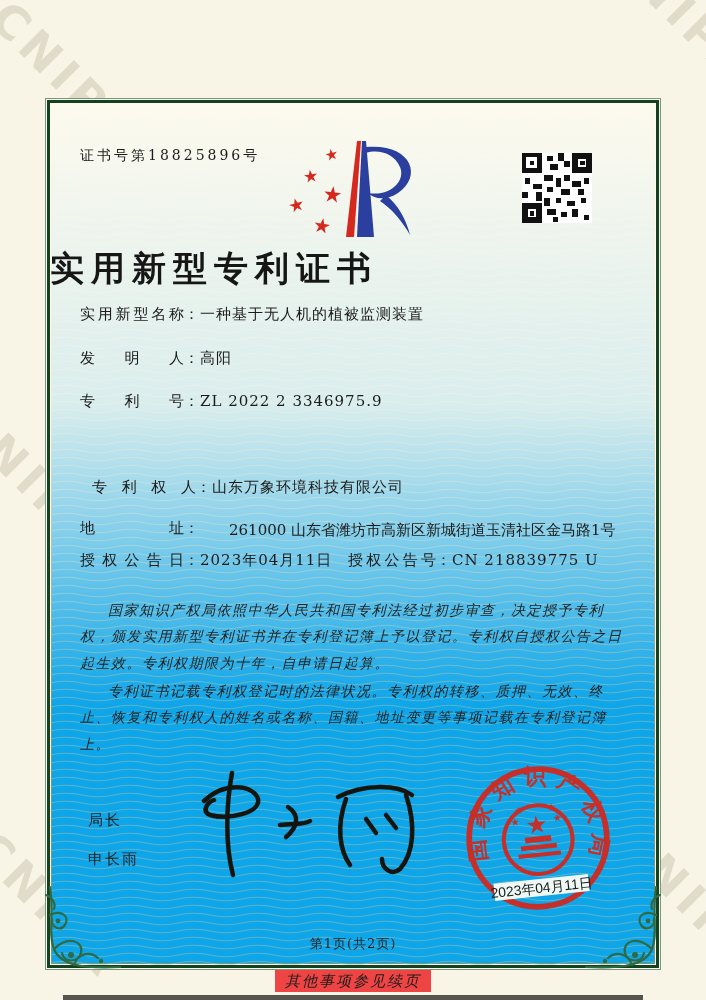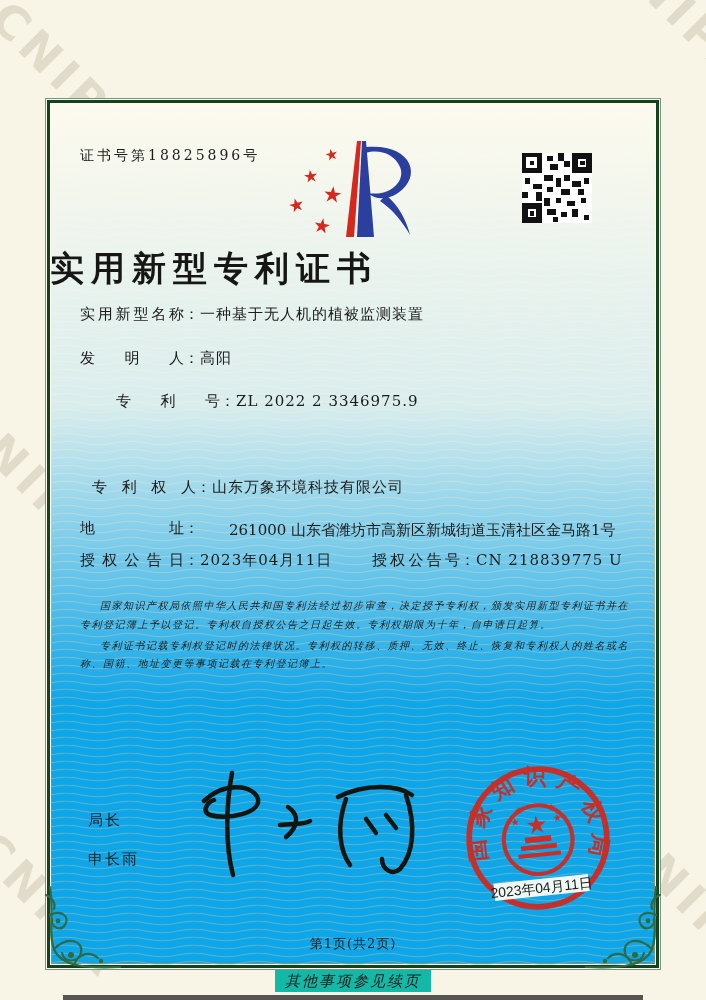--- a/index.html
+++ b/index.html
@@ -58,48 +58,48 @@
   .title {
     position:absolute; left:0; top:143px; width:100%;
     text-align:left; font-size:34px; font-weight:bold;
     letter-spacing:7px; color:#161616;
   }
   
   .field { position:absolute; left:30px; font-size:15px; color:#1b1b1b; white-space:nowrap; }
   .lbl { display:inline-block; width:104px; text-align:justify; text-align-last:justify; vertical-align:top; }
   .colon { display:inline-block; width:16px; }
   .val { letter-spacing:1px; }
-  .f1{top:202px;} .f2{top:246px;} .f3{top:289px;margin-left:36px;} .f4{top:332px;}
+  .f1{top:202px;} .f2{top:246px;} .f3{top:289px;} .f4{top:332px;}
   .f5{top:375px;margin-left:12px;} .f6{top:416px;} .f7{top:448px;}
   .addr-val { display:inline-block; white-space:normal; width:430px; vertical-align:top; line-height:23px;margin-left:29px; }
-  .pair2 { position:absolute; left:268px; top:0;margin-left:24px; }
+  .pair2 { position:absolute; left:268px; top:0; }
   .pair2 .lbl { width:88px; }
   
   .body-text {
     position:absolute; left:30px; top:494px; width:552px;
-    font-size:10px; font-style:italic; line-height:1.88;
+    font-size:14px; font-style:italic; line-height:1.88;
     letter-spacing:1.5px; color:#1f1f1f;
   }
   .body-text p { text-indent:2em; margin-bottom:2px; }
   
   .sig-block { position:absolute; left:38px; top:698px; font-size:15px; line-height:2.6; letter-spacing:2px; }
   .autograph { position:absolute; left:120px; top:662px; }
   
   .seal { position:absolute; left:398px; top:645px; transform:rotate(-6deg); opacity:0.94; mix-blend-mode:multiply; }
   
   .page-info { position:absolute; left:0; top:832px; width:100%; text-align:center; font-size:13px; letter-spacing:1px; color:#222; }
   .ornament { position:absolute; z-index:3; }
   .orn-bl { left:-10px; bottom:-12px; }
   .orn-br { right:-10px; bottom:-12px; transform:scaleX(-1); }
   .continuation {
     position:absolute; left:0; top:972px; width:100%;
     text-align:center; font-size:15px; font-style:italic;
     letter-spacing:2px; color:#1d1d1d; z-index:2;
   }
-  .continuation span { background:#14b8a6; padding:2px 10px; }
+  .continuation span { background:#ef4444; padding:2px 10px; }
   .bottom-bar { position:absolute; left:63px; bottom:0; width:580px; height:5px; background:#56544e; z-index:4; }
 </style>
 </head>
 <body>
 
 <div class="wm wm1">CNIPA</div>
 <div class="wm wm2">CNIPA</div>
 <div class="wm wm3">CNIPA</div>
 <div class="wm wm4">CNIPA</div>
 <div class="wm wm5">CNIPA</div>

